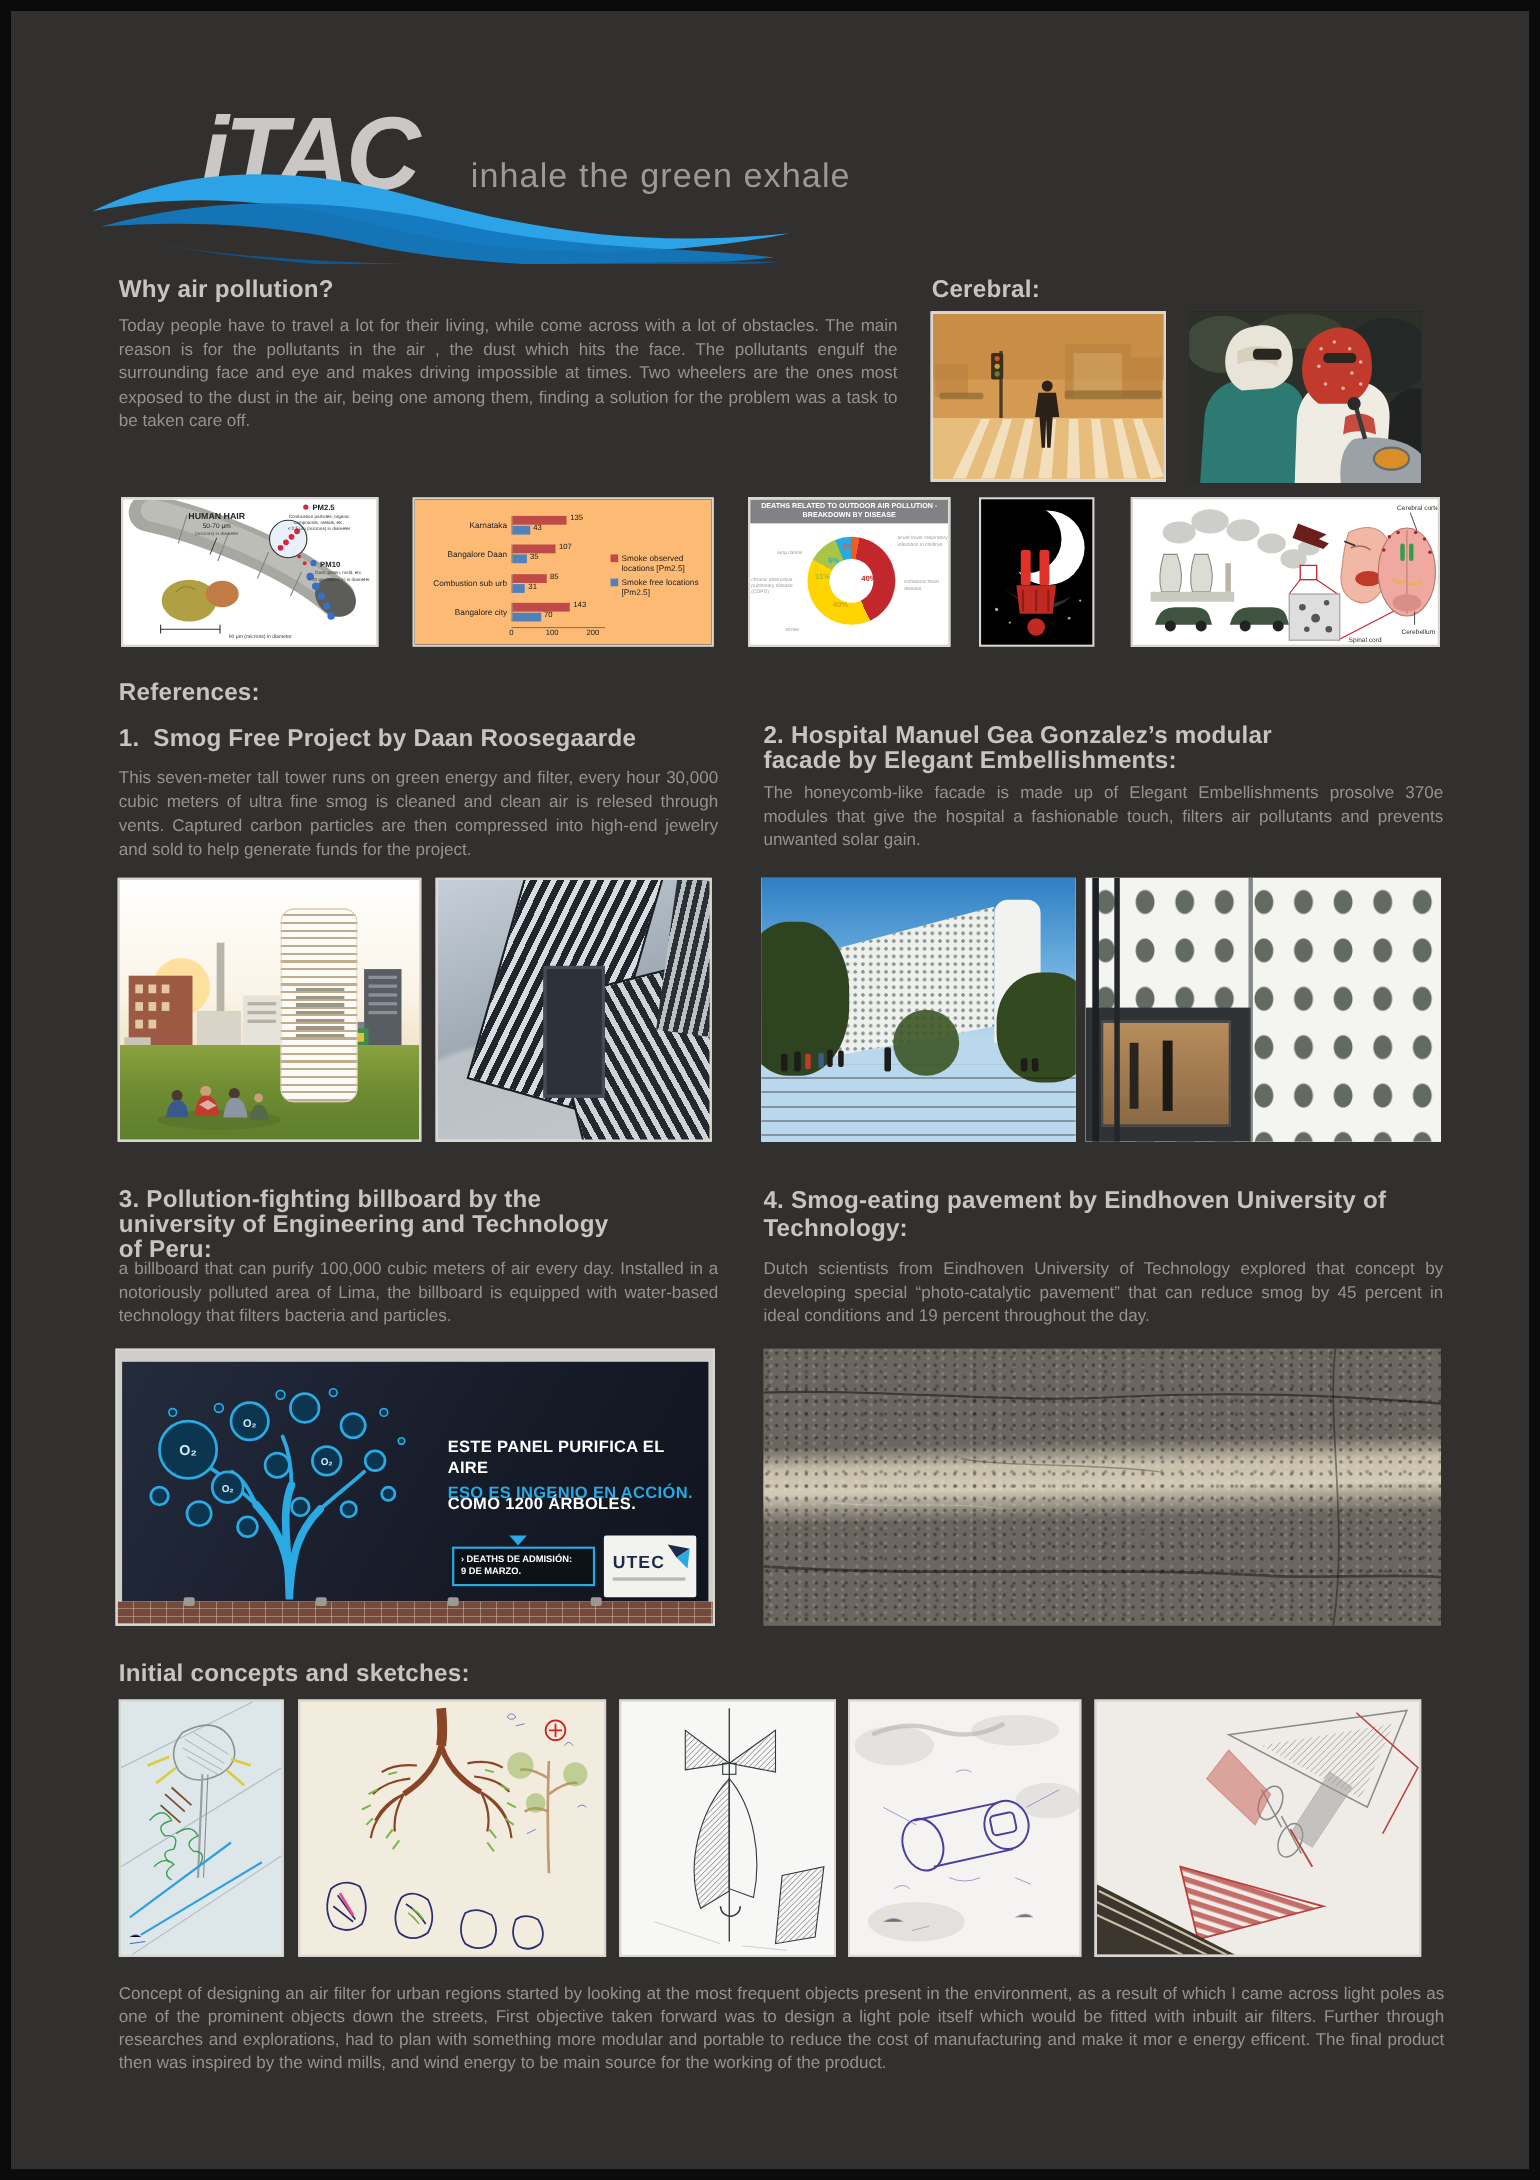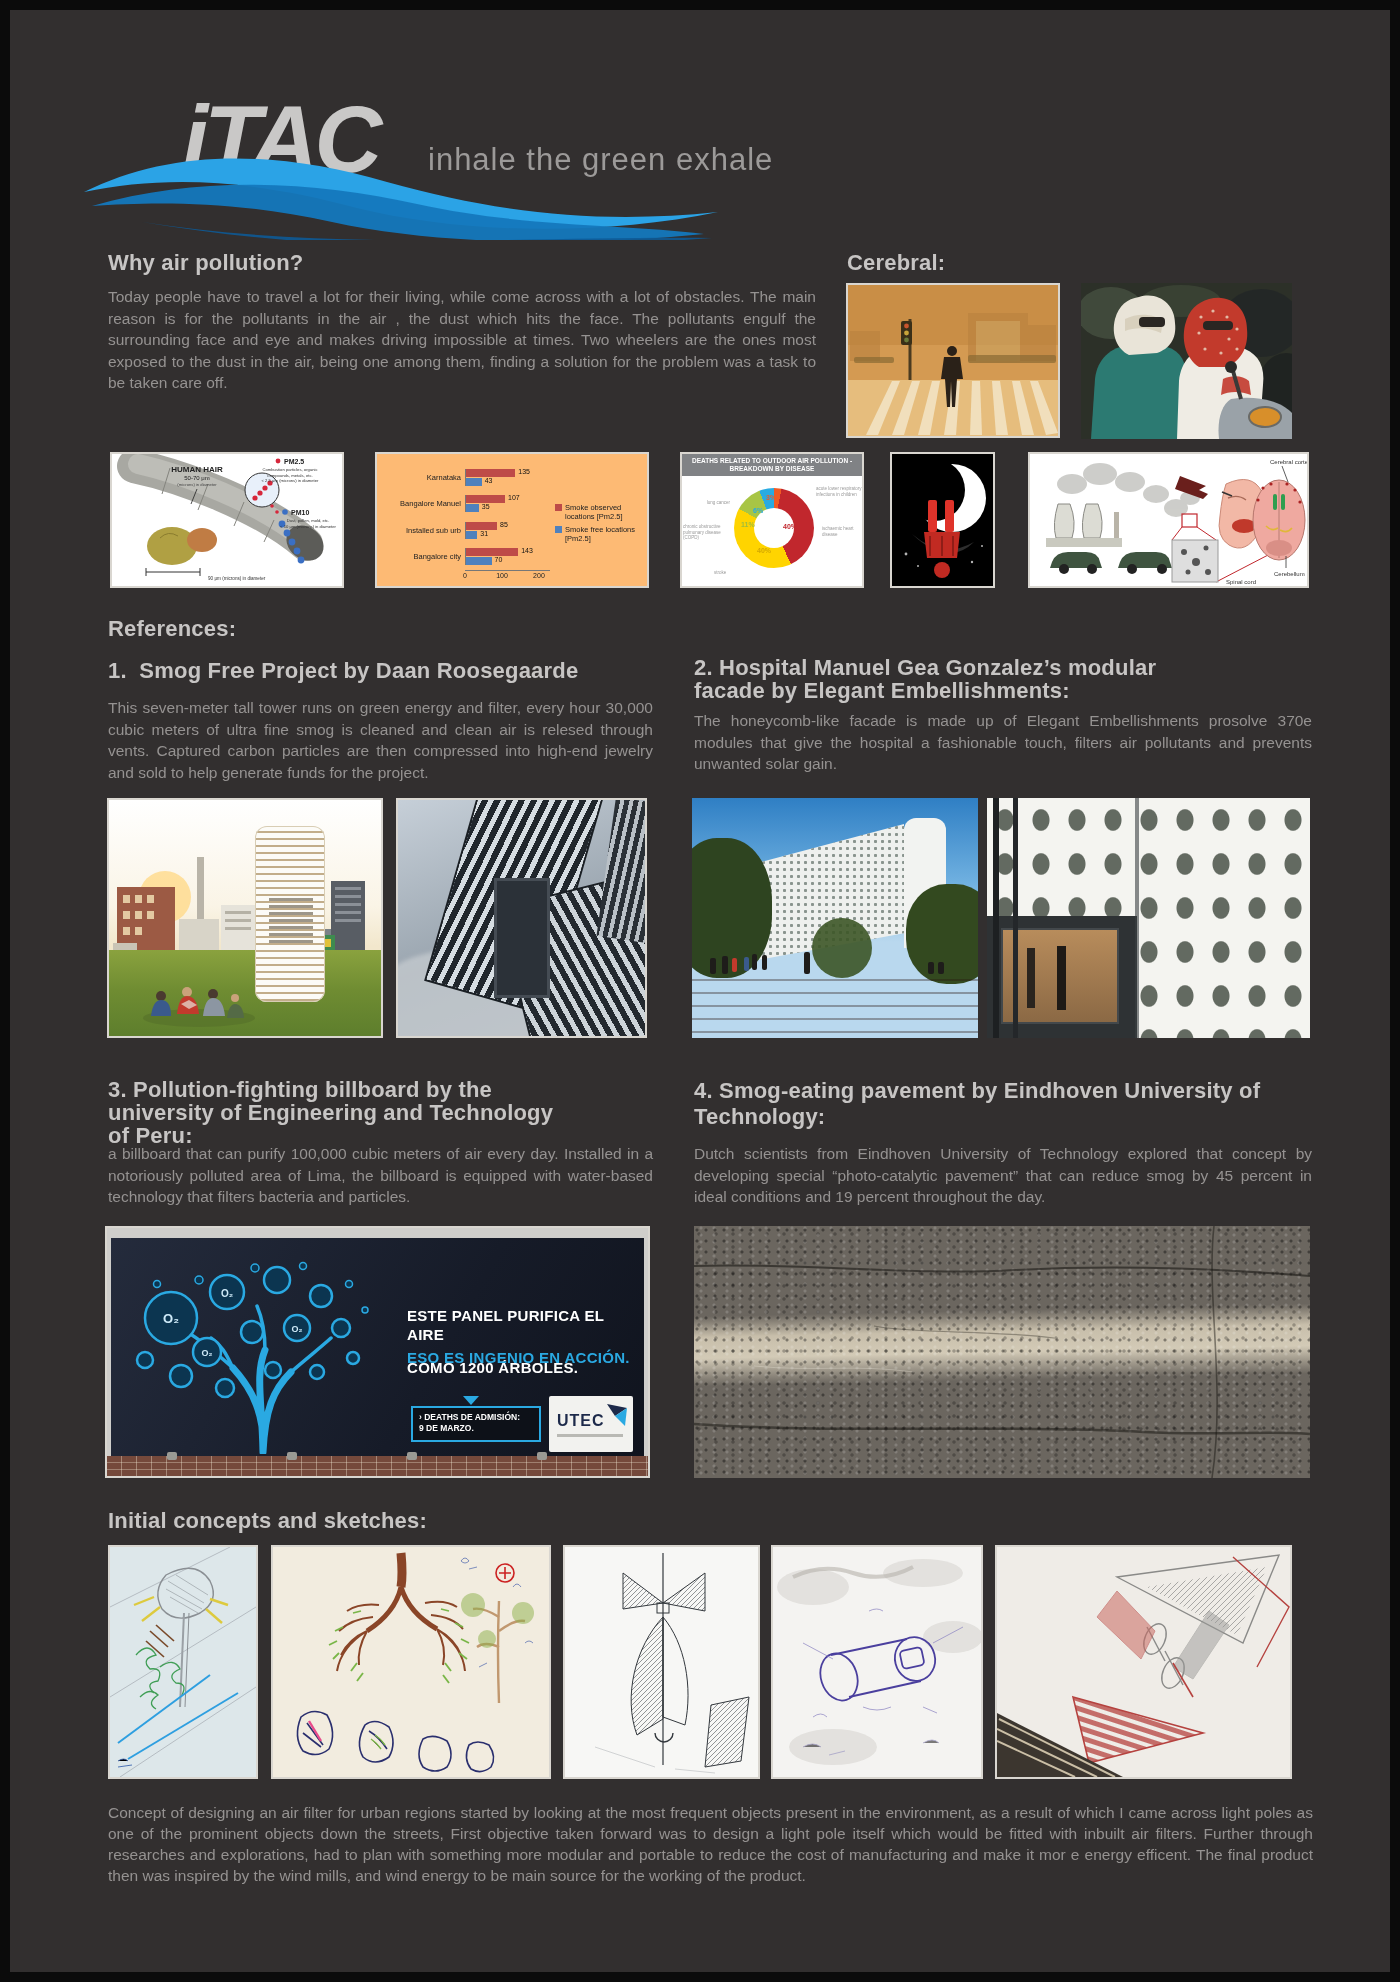--- a/index.html
+++ b/index.html
@@ -197,32 +197,32 @@
               <span class="bars">
                 <span class="bar" style="background: rgb(190, 75, 72); width: 58.6957%;">
                   <i>135</i>
                 </span>
                 <span class="bar" style="background: rgb(79, 129, 189); width: 18.6957%;">
                   <i>43</i>
                 </span>
               </span>
             </div>
             <div class="bar-row">
-              <span class="bar-cat">Bangalore Manuel</span>
+              <span class="bar-cat">Bangalore Daan</span>
               <span class="bars">
                 <span class="bar" style="background: rgb(190, 75, 72); width: 46.5217%;">
                   <i>107</i>
                 </span>
                 <span class="bar" style="background: rgb(79, 129, 189); width: 15.2174%;">
                   <i>35</i>
                 </span>
               </span>
             </div>
             <div class="bar-row">
-              <span class="bar-cat">Installed sub urb</span>
+              <span class="bar-cat">Combustion sub urb</span>
               <span class="bars">
                 <span class="bar" style="background: rgb(190, 75, 72); width: 36.9565%;">
                   <i>85</i>
                 </span>
                 <span class="bar" style="background: rgb(79, 129, 189); width: 13.4783%;">
                   <i>31</i>
                 </span>
               </span>
             </div>
             <div class="bar-row">

